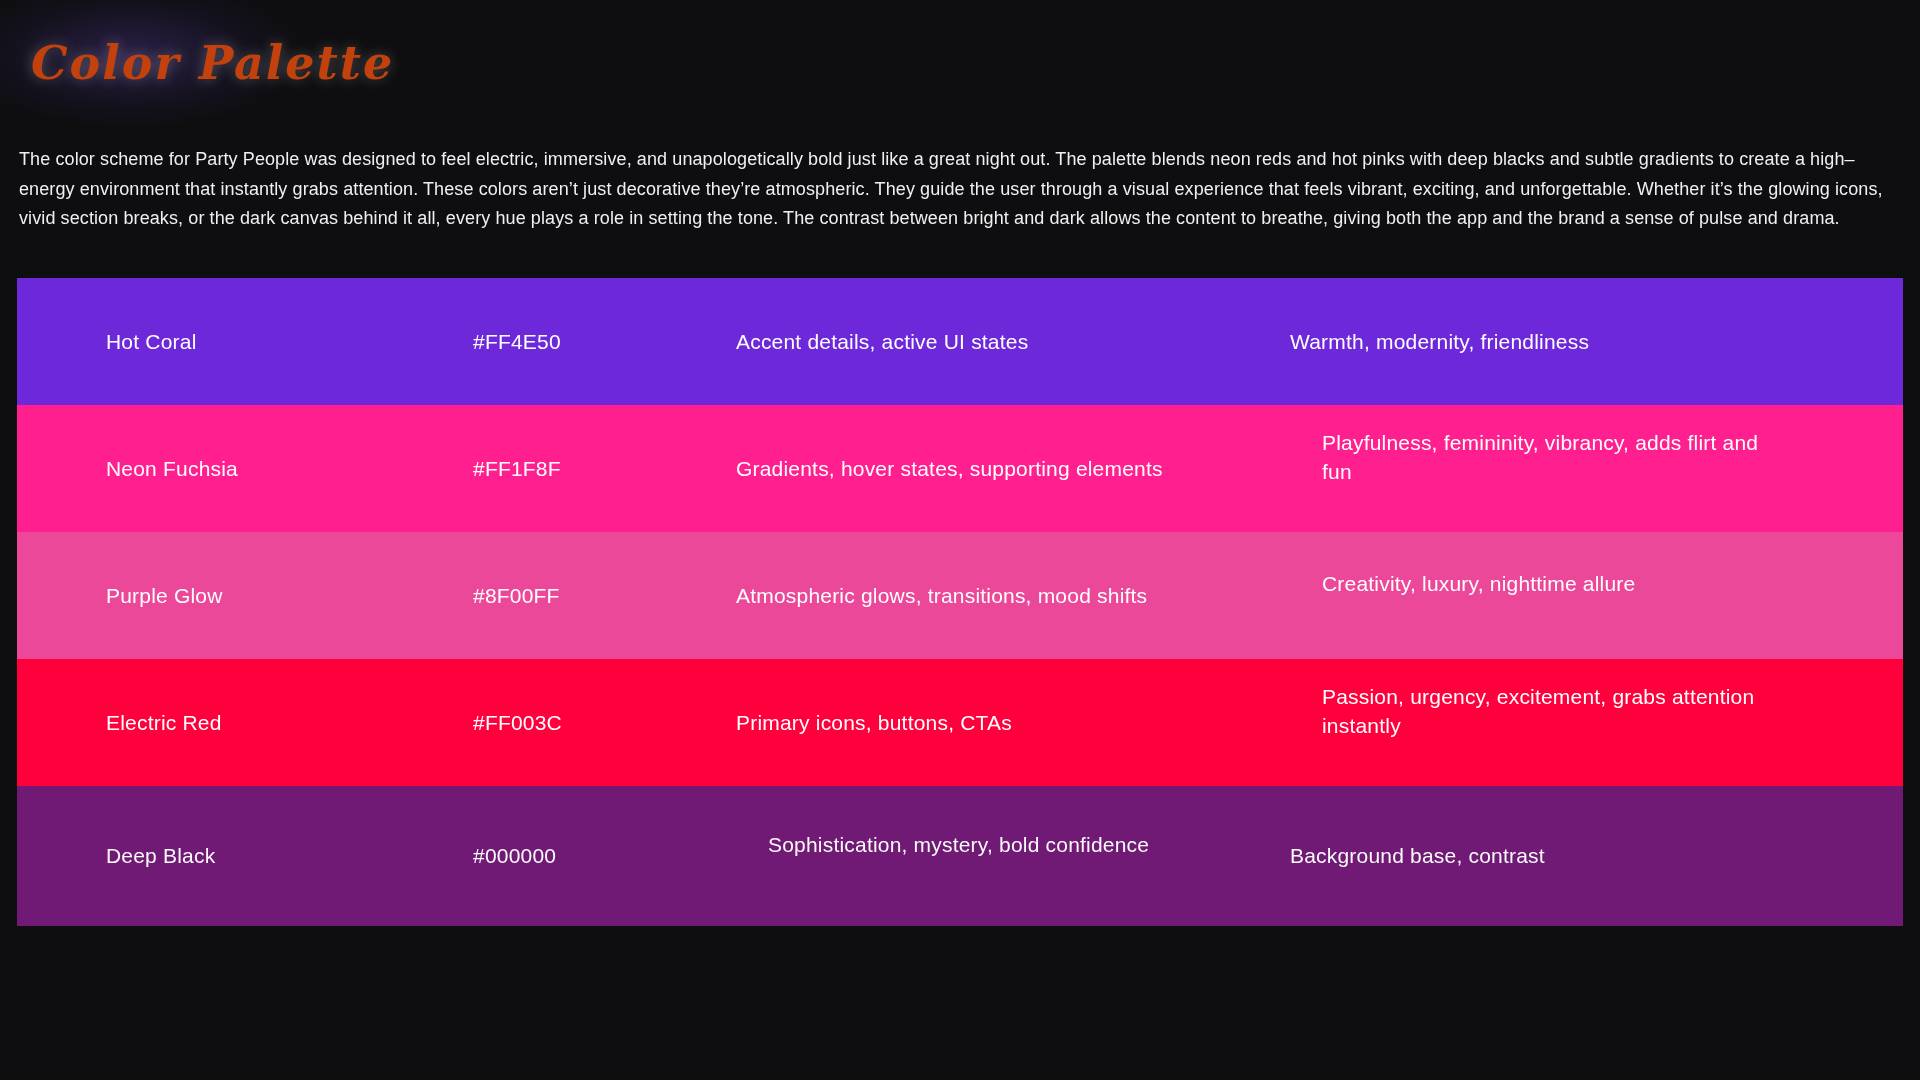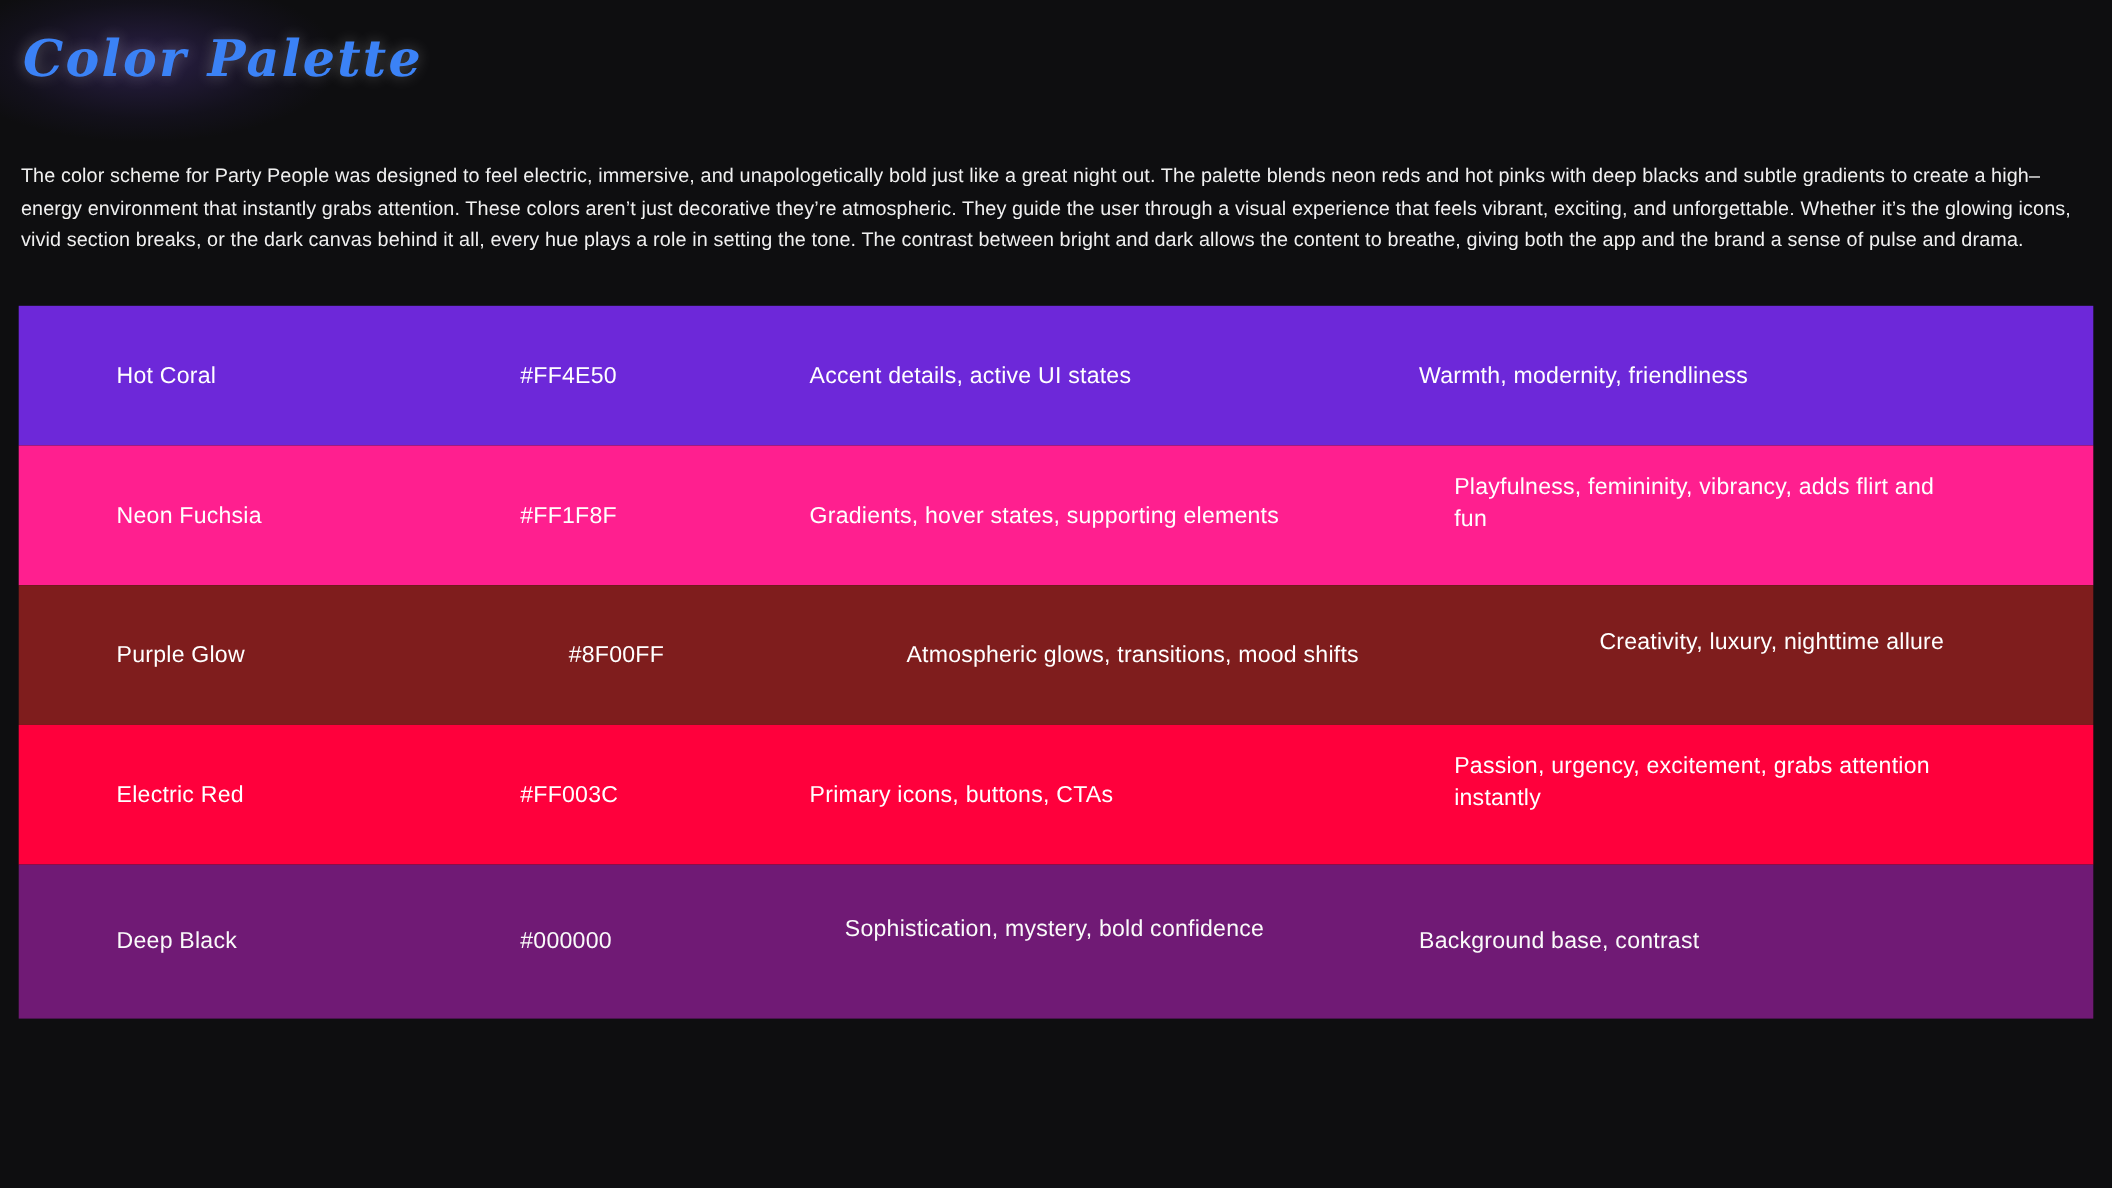--- a/index.html
+++ b/index.html
@@ -24,22 +24,22 @@
     background: radial-gradient(ellipse 230px 95px at 130px 55px,
                 rgba(106, 72, 195, 0.30),
                 rgba(48, 34, 96, 0.14) 55%,
                 rgba(14, 14, 16, 0) 78%);
     pointer-events: none;
   }
   .page-title {
     position: absolute;
     left: 17px;
     top: 22px;
-    margin: 4px;
-    color: #3b82f6;
+    margin: 14px;
+    color: #c2410c;
     font-family: "DejaVu Serif", serif;
     font-style: italic;
     font-weight: bold;
     font-size: 46px;
     letter-spacing: 2px;
     text-shadow: 0 0 14px rgba(255,255,255,0.28);
   }
   .intro {
     position: absolute;
     left: 19px;
@@ -101,21 +101,21 @@
       <div class="cell feeling">Warmth, modernity, friendliness</div>
     </div>
 
     <div class="palette-row" style="background: rgb(255, 31, 143); color: rgb(255, 255, 255);">
       <div class="cell name">Neon Fuchsia</div>
       <div class="cell hex">#FF1F8F</div>
       <div class="cell usage">Gradients, hover states, supporting elements</div>
       <div class="cell feeling">Playfulness, femininity, vibrancy, adds flirt and fun</div>
     </div>
 
-    <div class="palette-row" style="background: #7f1d1d; color: rgb(255, 255, 255); gap: 44px;">
+    <div class="palette-row" style="background: #ec4899; color: rgb(255, 255, 255);">
       <div class="cell name">Purple Glow</div>
       <div class="cell hex">#8F00FF</div>
       <div class="cell usage">Atmospheric glows, transitions, mood shifts</div>
       <div class="cell feeling">Creativity, luxury, nighttime allure</div>
     </div>
 
     <div class="palette-row" style="background: rgb(255, 0, 60); color: rgb(255, 255, 255);">
       <div class="cell name">Electric Red</div>
       <div class="cell hex">#FF003C</div>
       <div class="cell usage">Primary icons, buttons, CTAs</div>

